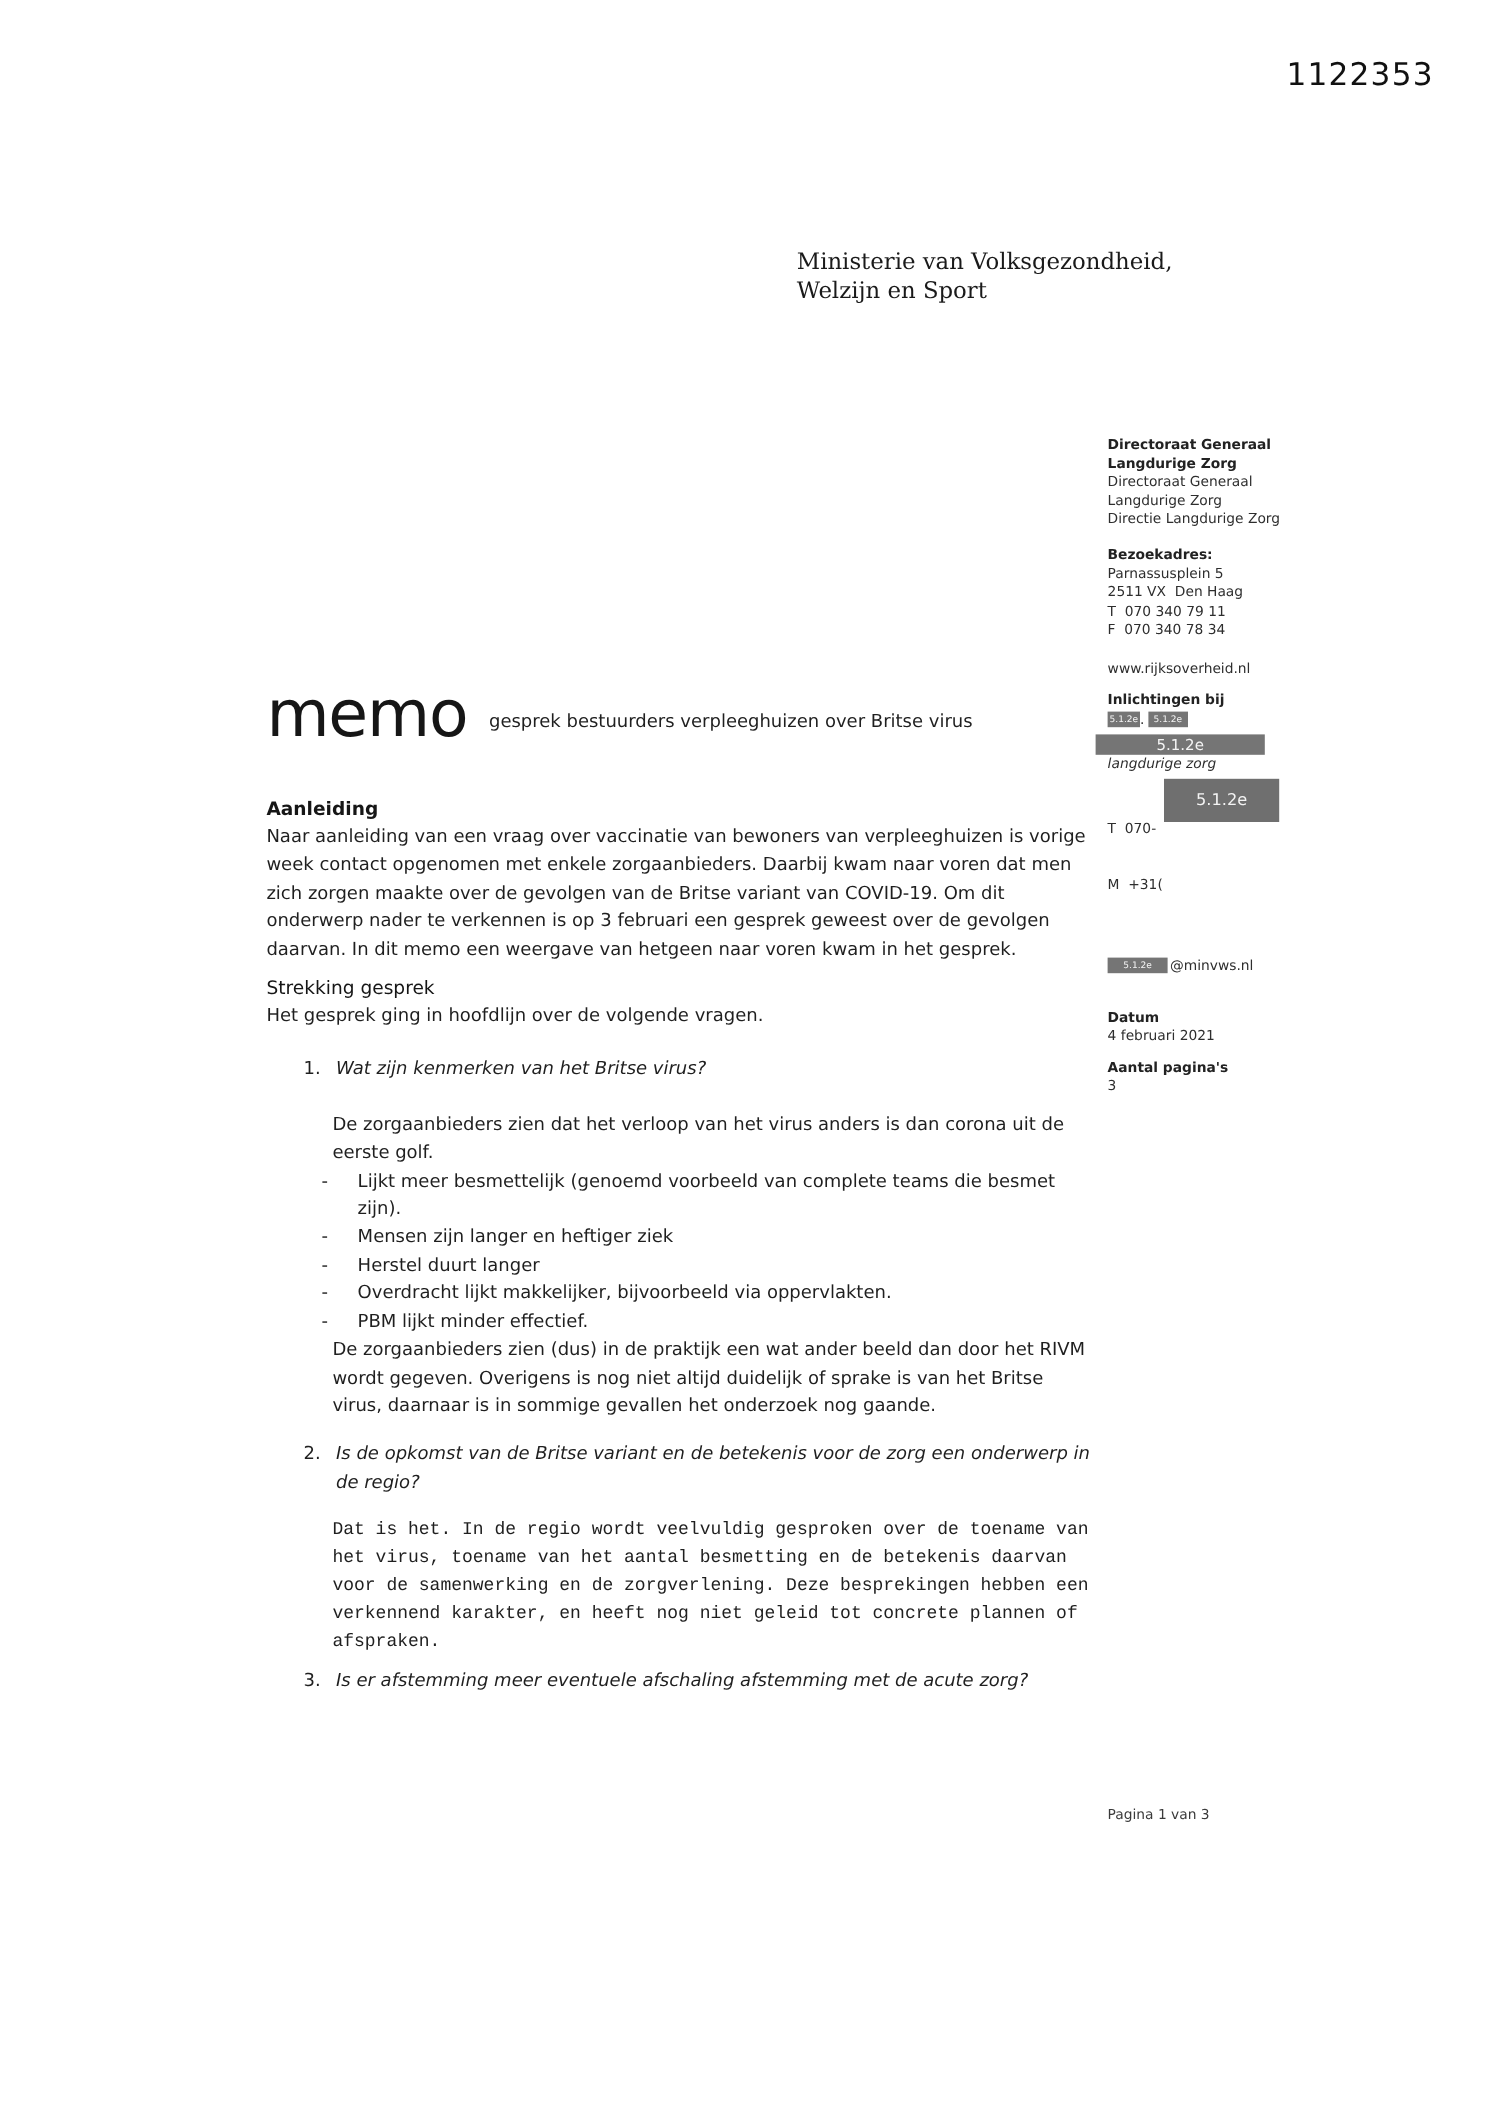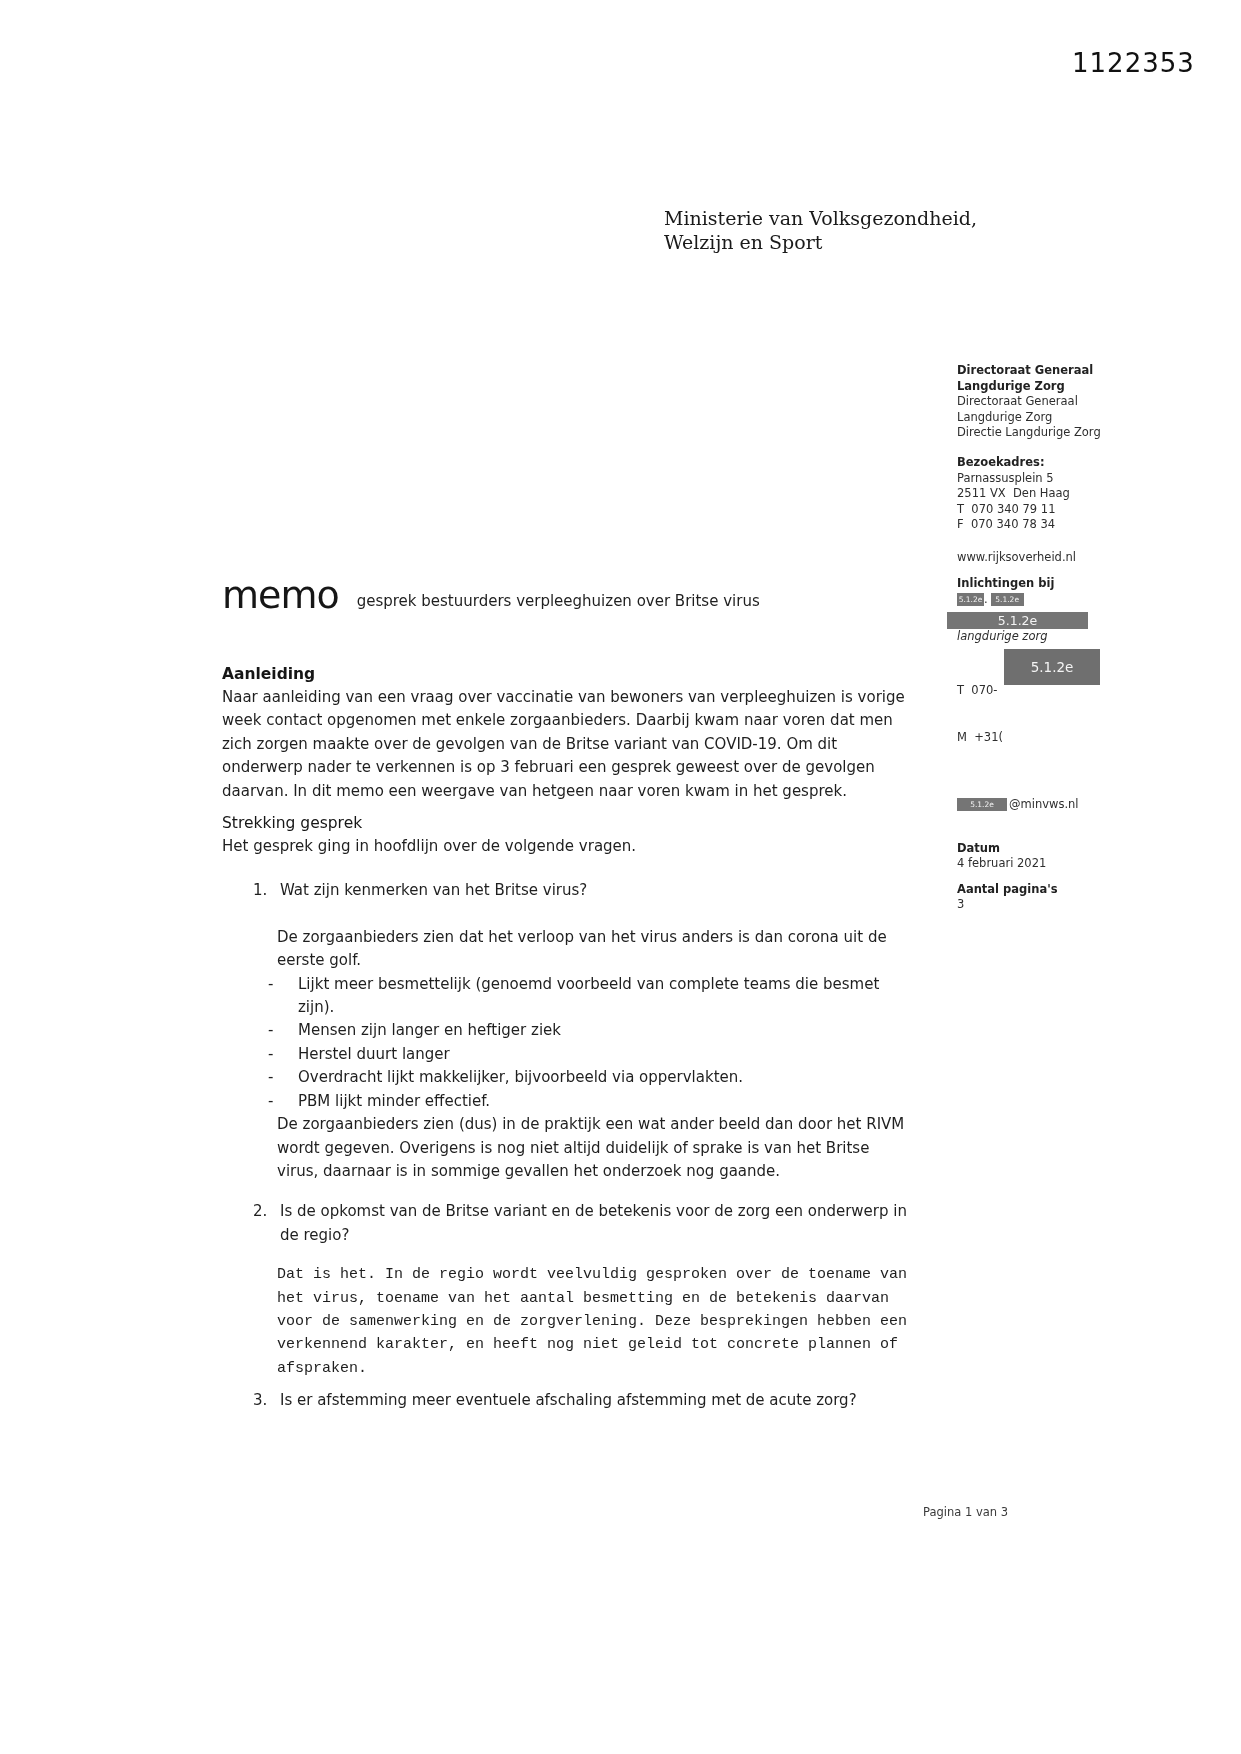--- a/index.html
+++ b/index.html
@@ -15,21 +15,21 @@
   }
 
   
   .ministry {
     position:absolute; left:664px; top:206px;
     font-family:"DejaVu Serif", serif; font-size:19px; line-height:24px; color:#1a1a1a;
   }
 
   
   .sidebar {
-    position:absolute; left:957px; top:363px; width:245px;
+    position:absolute; left:923px; top:363px; width:245px;
     font-size:11.5px; line-height:15.6px; color:#2e2e2e;
   }
   .sidebar div { white-space:pre; }
   .sb-bold { font-weight:bold; color:#222; }
   .sb-gap-sm { margin-top:10px; }
   .sb-gap { margin-top:14px; }
   .sb-gap-lg { margin-top:17px; }
   .sb-italic { font-style:italic; }
 
   .redact {
@@ -44,33 +44,33 @@
   .redact.phone {
     position:absolute; left:47px; top:-3px; width:96px; height:36px;
     font-size:13.5px; line-height:36px; background:#6f6f6f;
   }
   .email-row { margin-top:5px; }
   .redact.email { width:50px; height:13px; font-size:7.5px; line-height:13px; vertical-align:middle; margin-right:2px; }
 
   
   .main { position:absolute; left:222px; top:556px; width:692px; font-size:15px; line-height:23.4px; }
   .memo-row { display:flex; align-items:flex-end; gap:18px; height:62px; }
-  .memo-title { font-size:38px; line-height:46px; letter-spacing:-1px; color:#161616; }
+  .memo-title { font-size:54px; line-height:46px; letter-spacing:-1px; color:#161616; }
   .memo-subject { padding-bottom:5px; }
 
   .h-aanleiding { margin:45px 0 0 0; font-size:15.5px; font-weight:bold; line-height:23px; color:#161616; }
   .h-strekking  { margin:9px 0 0 0;  font-size:15.5px; font-weight:normal; line-height:23px; color:#161616; }
   .p0 { margin:0; }
 
   .q-row { display:flex; }
   .q-row.q1 { margin-top:21px; }
   .q-row.q2 { margin-top:17px; }
   .q-row.q3 { margin-top:9px; }
   .q-num { margin-left:31px; width:27px; flex:none; }
-  .q-text { flex:1; }
+  .q-text { flex:1;font-style:italic; }
   .q-answer { margin:23px 0 0 55px; }
   .q-outro  { margin:0 0 0 55px; }
   .bullet-row { display:flex; margin-left:46px; }
   .bullet-row .dash { width:30px; flex:none; }
   .bullet-row .b-text { flex:1; }
 
   .footer {
     position:absolute; left:923px; top:1505px;
     font-size:11.5px; color:#3a3a3a;
   }

